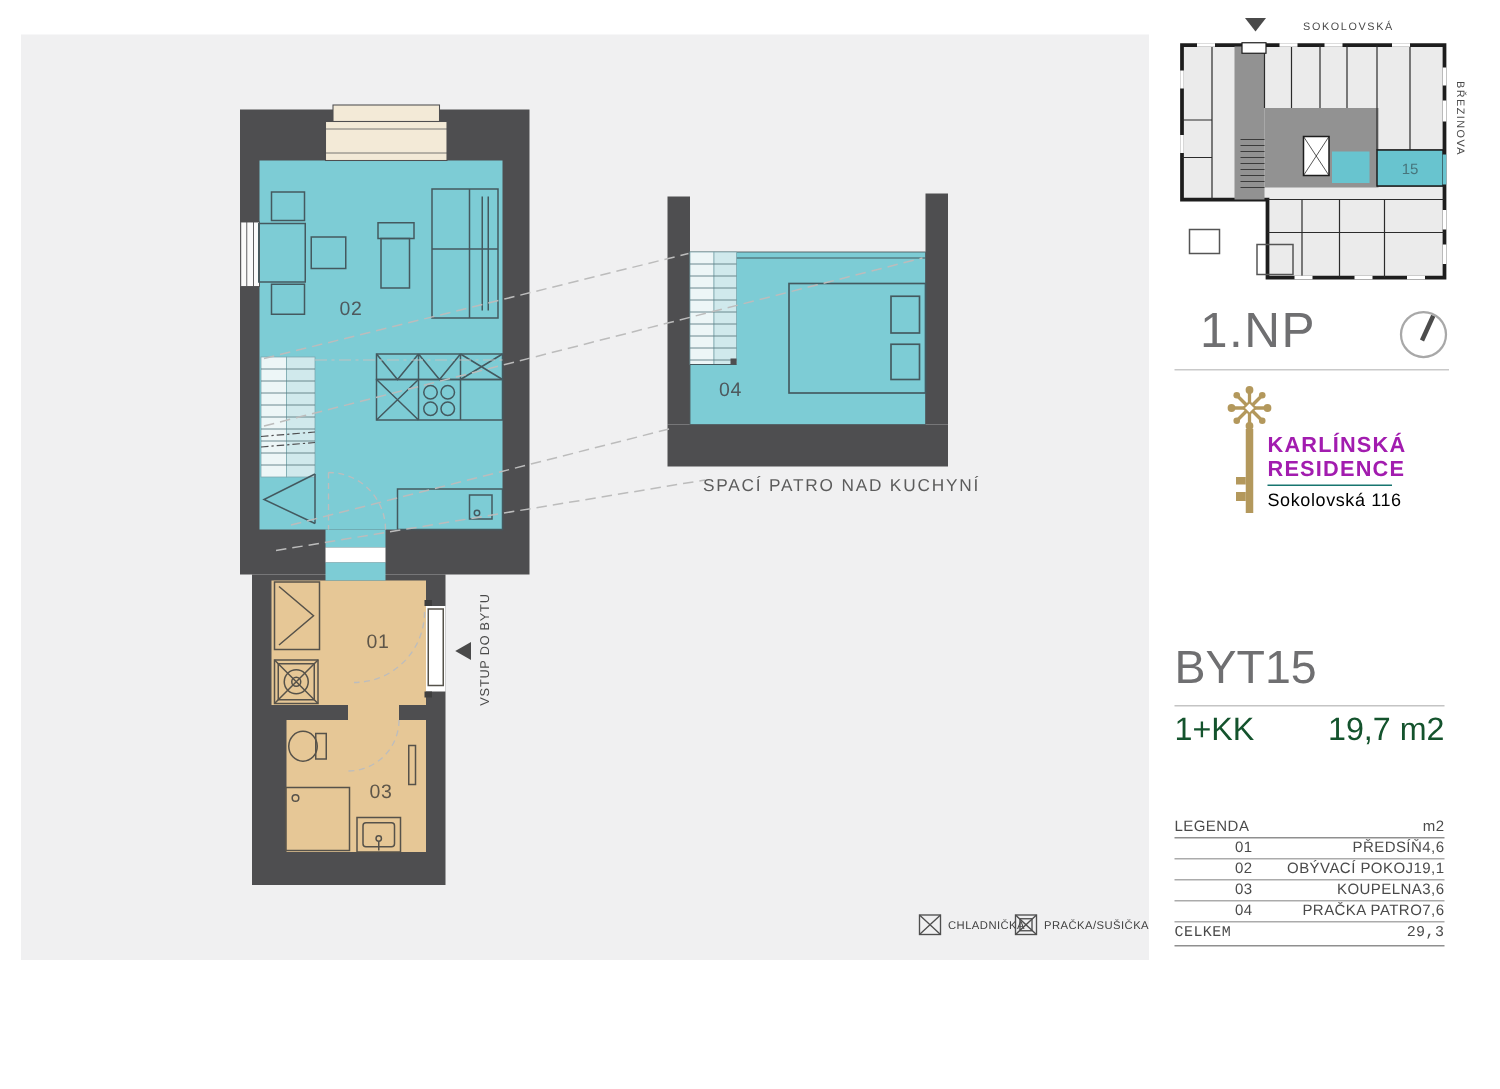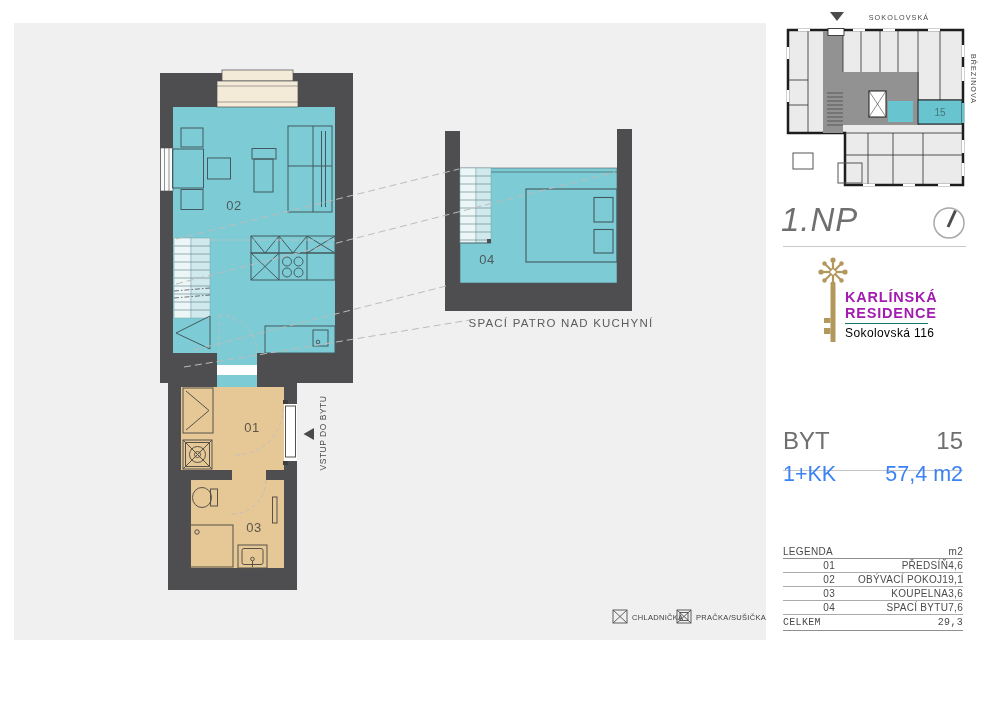--- a/index.html
+++ b/index.html
@@ -2,34 +2,34 @@
 <html><head>
 <meta charset="utf-8">
 <style>
   * { margin:0; padding:0; box-sizing:border-box; }
   body { background:#ffffff; }
   .page { position:relative; width:1000px; height:726px; background:#ffffff;
           font-family:"Liberation Sans", sans-serif; overflow:hidden; }
   .plan-panel { position:absolute; left:14px; top:23px; width:752px; height:617px; background:#f0f0f1; }
   .plan-svg { position:absolute; left:14px; top:23px; }
   .minimap-svg { position:absolute; left:783px; top:5px; }
-  .floor-label { position:absolute; left:781px; top:201px; font-size:33px; color:#6f6f71; letter-spacing:1px;font-style:italic; }
+  .floor-label { position:absolute; left:800px; top:201px; font-size:33px; color:#6f6f71; letter-spacing:1px; }
   .compass-svg { position:absolute; left:928px; top:202px; }
   .divider { position:absolute; height:1px; background:#c9c9c9; }
   .div1 { left:783px; top:246px; width:183px; }
   .key-svg { position:absolute; left:816px; top:252px; }
   .brand-text { position:absolute; left:845px; top:290px; width:90px; }
   .brand-line { font-size:14.5px; font-weight:bold; color:#a21caf; letter-spacing:0.8px; line-height:15.5px; }
   .brand-rule { width:83px; border-top:1.5px solid #17756f; margin:2px 0 2px 0; }
   .brand-addr { font-size:12px; color:#000000; letter-spacing:0.4px; }
-  .byt-row { position:absolute; left:783px; top:428px; width:180px; display:flex; justify-content:space-between;
-             font-size:24px; color:#6f6f71; line-height:1.1; }
+  .byt-row { position:absolute; left:783px; top:428px; width:180px; display:flex; 
+             font-size:31px; color:#6f6f71; line-height:1.1; }
   .div2 { left:783px; top:470px; width:180px; background:#c4c4c4; }
-  .layout-row { position:absolute; left:783px; top:462px; width:180px; display:flex; justify-content:space-between;
-                font-size:21.5px; color:#3b82f6; }
+  .layout-row { position:absolute; left:783px; top:474px; width:180px; display:flex; justify-content:space-between;
+                font-size:21.5px; color:#14532d; }
   .legend { position:absolute; left:783px; top:545px; width:180px; }
   .lg-row { display:flex; align-items:center; height:14px; border-bottom:1px solid #ababab;
             font-size:10px; color:#4a4a4a; letter-spacing:0.3px;text-align:right; }
   .lg-head { border-bottom-color:#8f8f8f; }
   .lg-total { height:16px; border-bottom-color:#8f8f8f;font-family:Liberation Mono, monospace; }
   .lg-num { width:52px; }
   .lg-name { flex:1; }
   .lg-val { margin-left:auto; }
   svg text { font-family:"Liberation Sans", sans-serif; }
 </style>
@@ -349,21 +349,21 @@
     <div class="brand-addr">Sokolovská 116</div>
   </div>
 
   <div class="byt-row">
     <span>BYT</span>
     <span>15</span>
   </div>
   <div class="divider div2"></div>
   <div class="layout-row">
     <span>1+KK</span>
-    <span>57,4 m2</span>
+    <span>19,7 m2</span>
   </div>
 
   <div class="legend">
     <div class="lg-row lg-head">
       <span>LEGENDA</span>
       <span class="lg-val">m2</span>
     </div>
     <div class="lg-row">
       <span class="lg-num">01</span>
       <span class="lg-name">PŘEDSÍŇ</span>
@@ -374,21 +374,21 @@
       <span class="lg-name">OBÝVACÍ POKOJ</span>
       <span class="lg-val">19,1</span>
     </div>
     <div class="lg-row">
       <span class="lg-num">03</span>
       <span class="lg-name">KOUPELNA</span>
       <span class="lg-val">3,6</span>
     </div>
     <div class="lg-row">
       <span class="lg-num">04</span>
-      <span class="lg-name">SPACÍ BYTU</span>
+      <span class="lg-name">PRAČKA PATRO</span>
       <span class="lg-val">7,6</span>
     </div>
     <div class="lg-row lg-total">
       <span>CELKEM</span>
       <span class="lg-val">29,3</span>
     </div>
   </div>
 
 </div>
 

